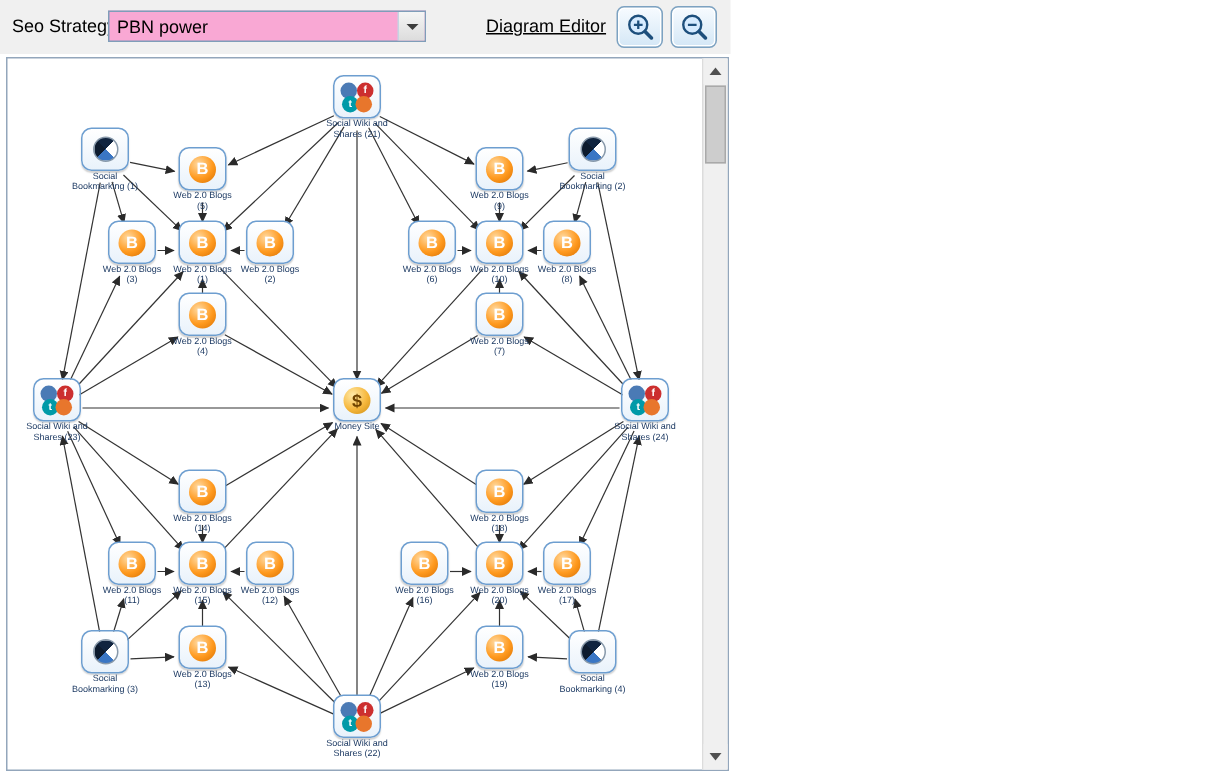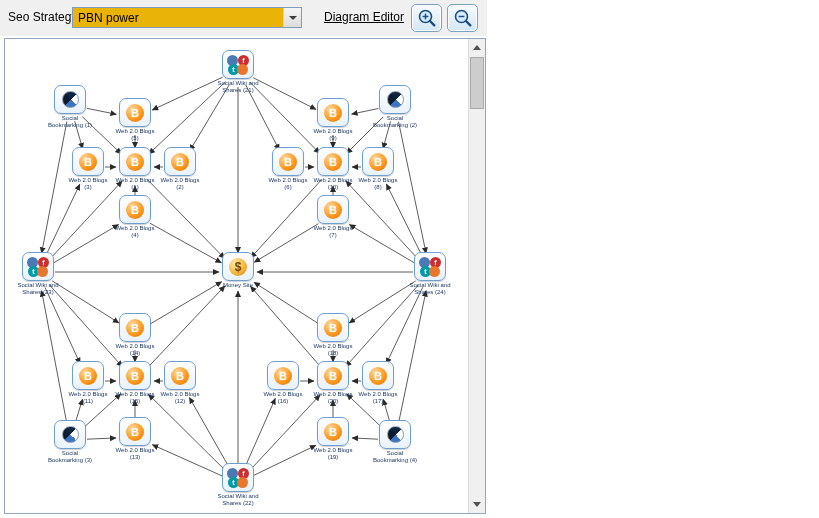--- a/index.html
+++ b/index.html
@@ -3,21 +3,21 @@
 <meta charset="utf-8">
 <style>
   html,body{margin:0;padding:0;}
   body{width:819px;height:518px;overflow:hidden;background:#fff;
        font-family:"Liberation Sans",sans-serif;-webkit-font-smoothing:antialiased;}
   .app{position:relative;width:819px;height:518px;background:#fff;}
 
   
   .toolbar{position:absolute;left:0;top:0;width:487px;height:36px;background:#f0f0f0;}
   .tb-label{position:absolute;left:8px;top:10px;font-size:12px;color:#000;}
-  .combo{position:absolute;left:72px;top:7px;width:230px;height:21px;background:#eab308;
+  .combo{position:absolute;left:72px;top:7px;width:212px;height:21px;background:#f9a8d4;
          border:1px solid #7f9db9;box-sizing:border-box;cursor:default;}
   .combo-text{position:absolute;left:5px;top:3px;font-size:12px;color:#000;white-space:nowrap;}
   .combo-arrow{position:absolute;right:0;top:0;width:17px;height:19px;
                background:linear-gradient(#f5f5f5,#dcdcdc);border-left:1px solid #c5d4e2;
                display:flex;align-items:center;justify-content:center;}
   .combo-arrow i{width:0;height:0;border-left:4px solid transparent;border-right:4px solid transparent;
                  border-top:4px solid #3c3c3c;}
   .de-link{position:absolute;left:324px;top:10px;font-size:12px;color:#000;
            text-decoration:underline;cursor:pointer;}
   .zoom-btn{position:absolute;top:4px;width:31px;height:28px;border:1px solid #7da2c1;border-radius:5px;

